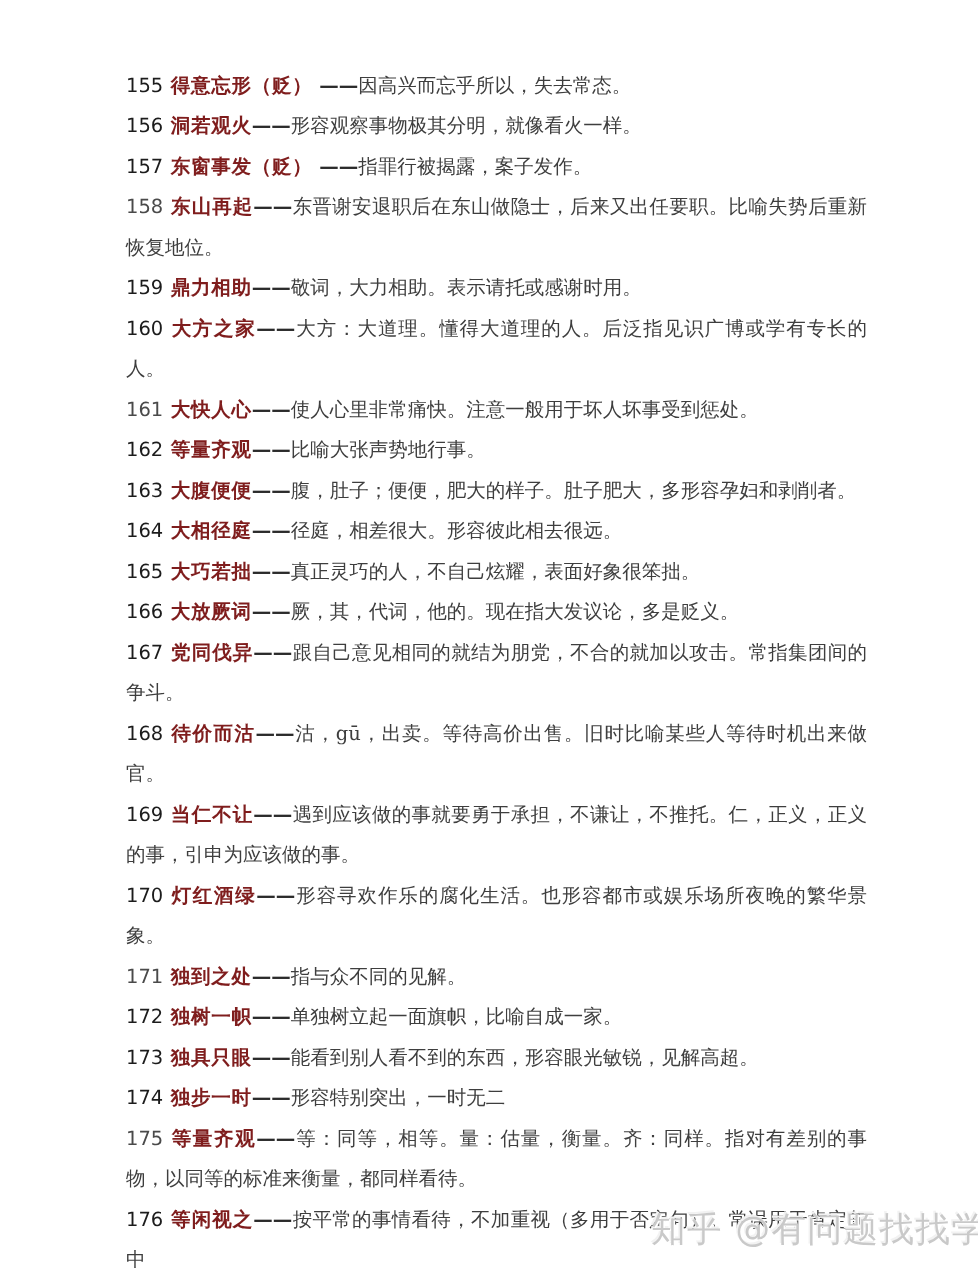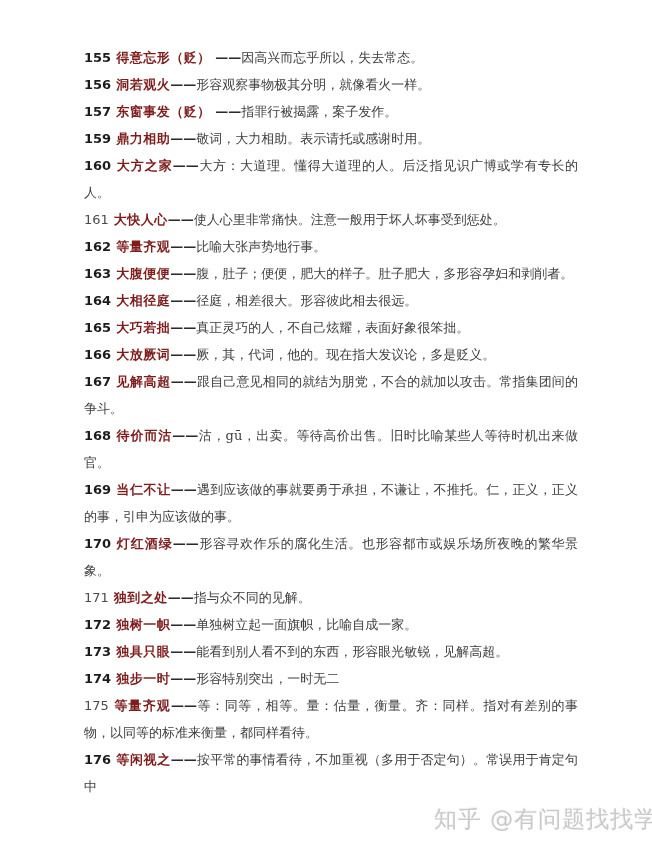--- a/index.html
+++ b/index.html
@@ -22,21 +22,21 @@
     color: #3e3e3e;
     text-align: justify;
   }
   .entry {
     margin: 0;
     padding: 0;
     white-space: pre-wrap;
   }
   .entry .num {
     font-family: "DejaVu Sans", "Liberation Sans", sans-serif;
-    font-weight: bold;
+    font-weight: normal;
     color: #1c1c1c;
     margin-right: 5px;
   }
   .entry .num.light {
     font-weight: normal;
     color: #4a4a4a;
   }
   .entry .term {
     font-family: "DejaVu Sans", "Liberation Sans", sans-serif;
     font-weight: bold;
@@ -66,38 +66,39 @@
 </head>
 <body>
 
 <div class="doc">
   <p class="entry"><span class="num">155</span><span class="term">得意忘形（贬）</span><span class="dash"> ——</span><span class="def">因高兴而忘乎所以，失去常态。</span></p>
 
   <p class="entry"><span class="num">156</span><span class="term">洞若观火</span><span class="dash">——</span><span class="def">形容观察事物极其分明，就像看火一样。</span></p>
 
   <p class="entry"><span class="num">157</span><span class="term">东窗事发（贬）</span><span class="dash"> ——</span><span class="def">指罪行被揭露，案子发作。</span></p>
 
+  <p class="entry"><span class="num light">158</span><span class="term">东山再起</span><span class="dash">——</span><span class="def">东晋谢安退职后在东山做隐士，后来又出任要职。比喻失势后重新恢复地位。</span></p>
 
   <p class="entry"><span class="num">159</span><span class="term">鼎力相助</span><span class="dash">——</span><span class="def">敬词，大力相助。表示请托或感谢时用。</span></p>
 
   <p class="entry"><span class="num">160</span><span class="term">大方之家</span><span class="dash">——</span><span class="def">大方：大道理。懂得大道理的人。后泛指见识广博或学有专长的人。</span></p>
 
   <p class="entry"><span class="num light">161</span><span class="term">大快人心</span><span class="dash">——</span><span class="def">使人心里非常痛快。注意一般用于坏人坏事受到惩处。</span></p>
 
   <p class="entry"><span class="num">162</span><span class="term">等量齐观</span><span class="dash">——</span><span class="def">比喻大张声势地行事。</span></p>
 
   <p class="entry"><span class="num">163</span><span class="term">大腹便便</span><span class="dash">——</span><span class="def">腹，肚子；便便，肥大的样子。肚子肥大，多形容孕妇和剥削者。</span></p>
 
   <p class="entry"><span class="num">164</span><span class="term">大相径庭</span><span class="dash">——</span><span class="def">径庭，相差很大。形容彼此相去很远。</span></p>
 
   <p class="entry"><span class="num">165</span><span class="term">大巧若拙</span><span class="dash">——</span><span class="def">真正灵巧的人，不自己炫耀，表面好象很笨拙。</span></p>
 
   <p class="entry"><span class="num">166</span><span class="term">大放厥词</span><span class="dash">——</span><span class="def">厥，其，代词，他的。现在指大发议论，多是贬义。</span></p>
 
-  <p class="entry"><span class="num">167</span><span class="term">见解高超</span><span class="dash">——</span><span class="def">跟自己意见相同的就结为朋党，不合的就加以攻击。常指集团间的争斗。</span></p>
+  <p class="entry"><span class="num">167</span><span class="term">党同伐异</span><span class="dash">——</span><span class="def">跟自己意见相同的就结为朋党，不合的就加以攻击。常指集团间的争斗。</span></p>
 
   <p class="entry"><span class="num">168</span><span class="term">待价而沽</span><span class="dash">——</span><span class="def">沽，gū，出卖。等待高价出售。旧时比喻某些人等待时机出来做官。</span></p>
 
   <p class="entry"><span class="num">169</span><span class="term">当仁不让</span><span class="dash">——</span><span class="def">遇到应该做的事就要勇于承担，不谦让，不推托。仁，正义，正义的事，引申为应该做的事。</span></p>
 
   <p class="entry"><span class="num">170</span><span class="term">灯红酒绿</span><span class="dash">——</span><span class="def">形容寻欢作乐的腐化生活。也形容都市或娱乐场所夜晚的繁华景象。</span></p>
 
   <p class="entry"><span class="num light">171</span><span class="term">独到之处</span><span class="dash">——</span><span class="def">指与众不同的见解。</span></p>
 
   <p class="entry"><span class="num">172</span><span class="term">独树一帜</span><span class="dash">——</span><span class="def">单独树立起一面旗帜，比喻自成一家。</span></p>

